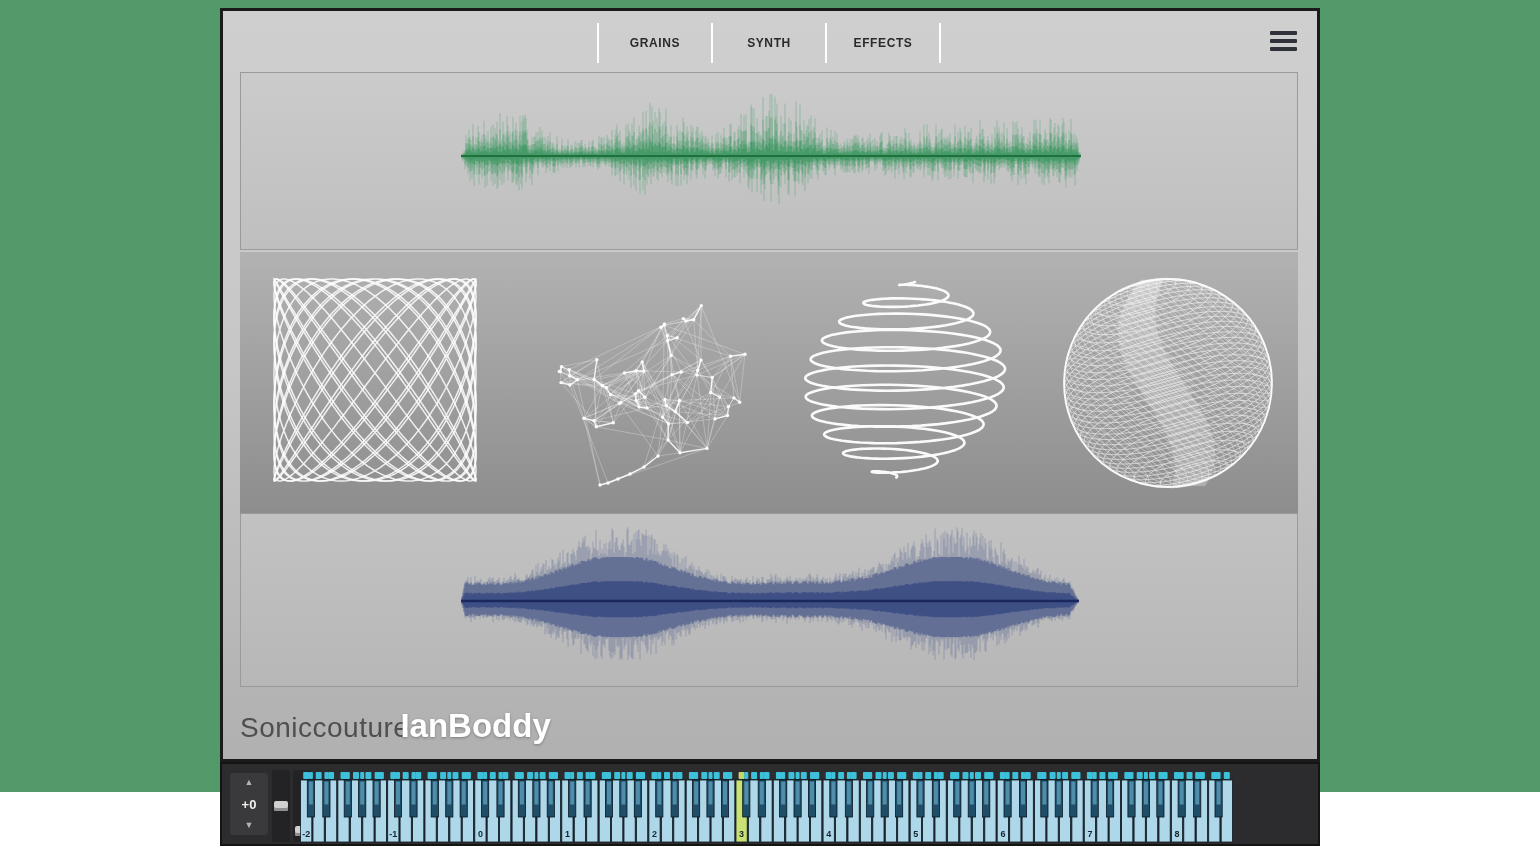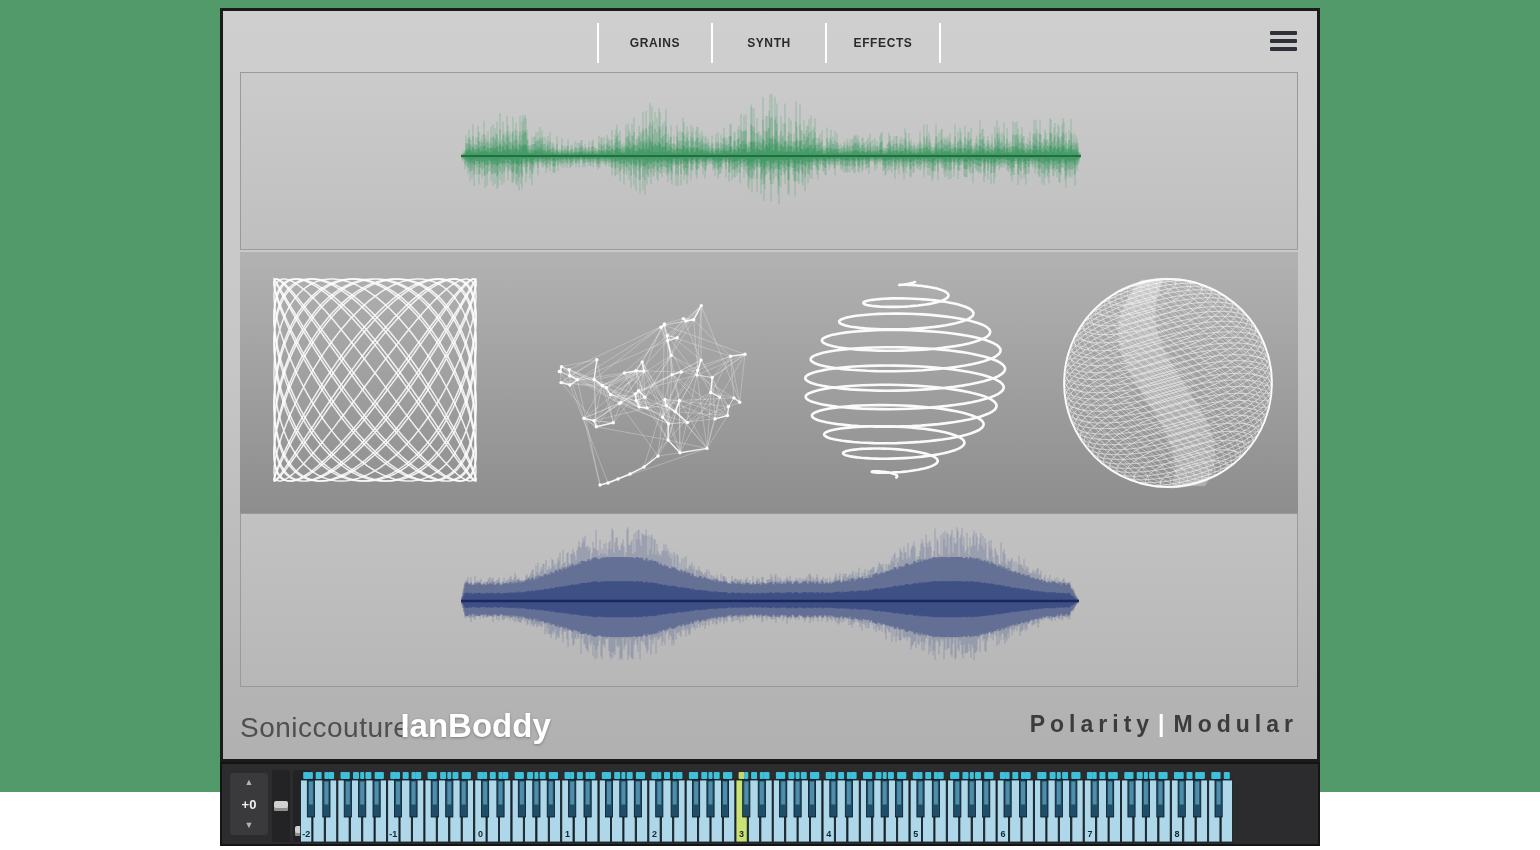--- a/index.html
+++ b/index.html
@@ -269,23 +269,20 @@
           <path d="M220 87.0V87.0M221 82.0V91.3M222 76.9V93.9M223 71.0V98.1M224 67.9V103.5M225 66.4V104.3M226 66.3V102.5M227 63.1V102.2M228 69.5V103.5M229 69.3V104.1M230 63.2V108.1M231 69.4V103.2M232 70.3V103.5M233 69.4V104.3M234 61.9V106.0M235 68.5V102.7M236 67.0V102.5M237 66.5V101.7M238 68.1V102.1M239 66.6V104.7M240 64.6V101.1M241 70.7V102.2M242 68.9V103.8M243 68.7V103.7M244 67.6V101.7M245 70.7V103.0M246 68.0V103.8M247 65.5V102.1M248 64.6V103.0M249 63.2V101.9M250 67.0V102.2M251 64.7V103.0M252 63.7V108.2M253 67.4V102.3M254 67.5V101.3M255 67.8V103.4M256 66.0V105.9M257 65.6V102.1M258 63.5V106.3M259 68.4V101.9M260 70.8V100.4M261 67.7V104.5M262 67.3V106.3M263 63.5V105.3M264 68.7V104.7M265 66.9V102.3M266 66.5V103.7M267 65.1V104.7M268 66.6V103.6M269 63.2V106.6M270 61.7V104.2M271 65.5V104.0M272 66.1V106.6M273 64.2V101.8M274 58.9V108.6M275 62.5V106.1M276 66.1V103.4M277 65.0V107.8M278 64.1V107.3M279 66.4V108.9M280 68.5V108.1M281 65.9V106.2M282 67.5V105.4M283 66.4V104.3M284 66.0V108.0M285 61.4V105.6M286 60.4V111.2M287 63.2V110.3M288 62.7V105.7M289 61.3V107.3M290 59.1V111.3M291 56.3V109.5M292 55.3V112.1M293 60.9V112.3M294 63.7V110.0M295 51.3V110.3M296 58.4V113.5M297 48.9V111.9M298 60.6V110.1M299 57.8V111.8M300 53.2V112.5M301 55.5V112.9M302 49.6V107.3M303 50.1V110.2M304 59.3V120.5M305 46.0V109.5M306 55.6V119.3M307 56.4V114.0M308 52.0V120.4M309 54.9V119.9M310 54.4V123.9M311 44.7V120.4M312 46.0V117.3M313 52.1V119.6M314 49.6V114.8M315 54.8V125.8M316 49.6V121.7M317 43.6V123.8M318 46.7V123.5M319 38.6V116.8M320 53.3V113.3M321 50.7V120.5M322 35.9V128.6M323 48.9V117.4M324 48.2V117.7M325 52.6V117.1M326 39.2V125.1M327 38.3V133.1M328 48.7V116.6M329 50.2V116.1M330 39.8V116.6M331 40.0V123.9M332 34.9V131.8M333 38.1V130.3M334 41.4V124.1M335 45.6V124.8M336 36.1V120.2M337 32.8V124.8M338 26.9V123.2M339 32.4V120.1M340 34.0V140.0M341 29.2V124.6M342 23.4V120.1M343 26.9V129.2M344 21.7V130.5M345 32.9V134.0M346 33.4V136.0M347 31.2V138.1M348 35.9V121.4M349 33.0V128.9M350 45.3V131.2M351 39.0V126.7M352 27.5V141.8M353 34.2V130.6M354 34.4V145.3M355 15.8V135.7M356 36.9V144.2M357 36.0V132.2M358 41.6V126.7M359 25.8V121.5M360 39.4V142.1M361 34.5V145.2M362 39.8V131.1M363 29.9V130.4M364 39.5V133.8M365 28.9V124.9M366 41.4V125.1M367 35.1V123.7M368 28.4V137.0M369 26.6V142.8M370 35.3V145.5M371 14.5V138.7M372 16.3V143.5M373 38.6V137.8M374 28.7V140.9M375 24.4V125.3M376 23.1V132.3M377 32.0V133.2M378 36.0V131.2M379 35.8V145.8M380 31.3V143.6M381 29.3V145.4M382 25.4V123.6M383 32.4V135.4M384 42.3V131.9M385 38.2V129.8M386 15.2V124.1M387 13.4V145.9M388 30.7V141.3M389 31.0V124.7M390 28.0V143.1M391 25.7V144.6M392 40.0V145.1M393 19.8V131.0M394 38.1V127.2M395 17.6V124.7M396 25.1V130.5M397 16.4V137.9M398 15.8V122.4M399 25.8V145.4M400 31.7V127.1M401 19.3V126.6M402 20.4V128.4M403 21.1V121.9M404 21.5V130.9M405 15.8V133.6M406 21.8V139.2M407 41.2V136.5M408 21.3V122.3M409 35.6V125.4M410 22.8V140.7M411 20.6V126.2M412 39.9V129.8M413 24.8V123.6M414 25.9V123.1M415 40.8V139.9M416 29.7V123.0M417 37.5V125.8M418 41.6V125.2M419 39.8V123.3M420 41.6V122.2M421 37.3V131.5M422 36.7V127.5M423 30.3V117.1M424 36.7V130.6M425 30.6V119.8M426 37.2V118.2M427 34.7V116.6M428 41.7V125.6M429 38.6V120.5M430 44.5V122.3M431 39.7V131.4M432 52.2V126.2M433 37.8V130.3M434 41.3V116.2M435 53.1V125.7M436 40.1V119.3M437 41.7V119.0M438 55.9V117.6M439 48.9V121.6M440 55.0V122.9M441 44.7V115.9M442 56.7V110.6M443 44.1V116.4M444 54.7V115.7M445 42.0V122.6M446 54.6V114.5M447 55.8V116.5M448 52.6V121.0M449 50.3V119.9M450 52.4V114.8M451 48.4V110.6M452 55.3V113.0M453 51.7V113.8M454 62.1V116.0M455 55.6V108.5M456 56.3V114.0M457 56.1V109.3M458 52.5V110.1M459 56.1V113.9M460 57.9V110.9M461 58.2V107.5M462 59.7V111.9M463 61.0V107.6M464 58.0V114.9M465 58.9V111.1M466 55.1V107.1M467 63.2V108.3M468 56.9V111.9M469 64.2V106.5M470 60.7V106.8M471 61.7V105.9M472 63.7V110.2M473 61.6V108.4M474 64.2V103.1M475 64.1V110.5M476 61.0V110.2M477 63.9V104.0M478 66.0V106.3M479 67.0V109.1M480 59.5V107.0M481 67.7V103.9M482 61.8V105.1M483 62.2V109.8M484 62.6V106.6M485 64.6V105.6M486 67.3V108.1M487 69.7V102.7M488 69.0V102.6M489 68.4V102.7M490 67.7V104.3M491 61.8V107.8M492 67.4V107.5M493 65.8V102.3M494 64.4V106.4M495 64.9V101.7M496 66.1V106.4M497 65.3V106.0M498 66.7V103.5M499 65.8V108.9M500 64.7V102.2M501 69.5V103.6M502 66.6V107.8M503 69.5V102.7M504 66.2V102.8M505 65.1V106.2M506 63.2V102.5M507 68.8V103.3M508 67.7V102.4M509 66.0V102.9M510 69.5V102.0M511 69.1V101.0M512 62.1V104.4M513 68.4V105.1M514 69.6V101.6M515 66.5V101.5M516 63.6V104.6M517 65.7V102.9M518 64.7V104.2M519 67.6V103.3M520 70.7V100.5M521 63.1V108.2M522 62.8V106.8M523 68.2V102.2M524 69.3V102.1M525 70.0V104.4M526 65.4V106.6M527 65.8V102.8M528 65.2V103.2M529 65.3V103.2M530 59.6V105.1M531 62.7V105.2M532 65.7V105.5M533 67.3V102.7M534 61.6V104.9M535 59.9V108.8M536 69.2V102.7M537 63.3V103.4M538 69.2V104.1M539 63.5V104.8M540 65.7V102.2M541 67.2V101.1M542 67.9V106.8M543 65.8V104.1M544 67.1V103.0M545 64.9V101.7M546 63.2V109.8M547 64.8V104.2M548 66.3V104.7M549 61.7V102.7M550 66.3V105.6M551 68.7V103.5M552 66.2V100.9M553 68.2V104.2M554 66.4V104.7M555 63.5V105.7M556 66.3V103.2M557 65.0V103.7M558 67.5V106.0M559 63.7V101.3M560 68.6V102.7M561 65.2V102.6M562 65.4V104.1M563 66.6V105.6M564 64.5V108.1M565 65.4V104.8M566 62.6V103.7M567 66.4V102.7M568 59.9V104.2M569 59.7V109.0M570 61.9V104.9M571 68.0V103.0M572 63.2V107.2M573 65.4V104.6M574 66.2V101.3M575 64.0V103.9M576 60.2V104.7M577 63.4V107.8M578 69.3V101.7M579 66.6V103.1M580 65.5V101.6M581 64.8V107.2M582 63.1V103.4M583 69.3V104.4M584 64.7V101.7M585 67.3V103.5M586 64.2V108.2M587 69.1V106.7M588 68.2V103.5M589 63.8V105.0M590 69.5V105.3M591 66.1V107.2M592 67.8V103.5M593 65.3V104.9M594 62.7V106.1M595 59.6V108.6M596 64.2V103.5M597 66.2V109.4M598 61.9V110.6M599 58.9V107.6M600 68.2V103.0M601 67.8V108.3M602 59.9V105.2M603 62.5V107.7M604 59.5V103.6M605 59.7V105.3M606 63.4V105.6M607 62.9V103.7M608 61.2V111.0M609 59.9V102.7M610 63.0V110.8M611 59.1V113.4M612 56.7V108.6M613 61.1V109.6M614 63.6V107.6M615 58.2V105.0M616 62.1V107.6M617 59.3V105.5M618 53.6V108.7M619 63.5V113.1M620 62.8V108.6M621 58.3V116.7M622 62.0V109.9M623 58.8V107.9M624 55.2V111.0M625 62.1V114.1M626 60.8V108.9M627 56.4V114.6M628 60.4V113.4M629 55.8V108.3M630 55.7V107.2M631 54.4V110.7M632 53.2V108.9M633 53.2V115.3M634 59.6V109.4M635 58.4V118.0M636 56.0V113.7M637 53.1V111.9M638 48.4V116.7M639 49.7V115.7M640 50.7V111.7M641 53.1V117.8M642 49.5V110.5M643 55.8V110.7M644 58.2V119.3M645 49.7V125.5M646 56.3V113.7M647 50.7V115.5M648 49.7V118.2M649 51.0V118.3M650 46.7V113.0M651 43.3V127.6M652 47.9V112.1M653 40.5V122.7M654 38.7V115.5M655 53.2V128.2M656 44.1V121.9M657 48.2V115.3M658 43.1V125.7M659 34.1V126.7M660 37.2V126.0M661 38.6V115.6M662 45.9V122.7M663 32.5V124.3M664 38.7V123.8M665 37.9V122.7M666 44.7V126.7M667 28.9V123.1M668 41.6V122.8M669 44.5V123.7M670 35.2V135.8M671 32.7V131.6M672 31.4V130.9M673 27.3V128.3M674 33.2V126.9M675 48.1V134.3M676 42.9V121.2M677 44.8V129.6M678 42.0V130.8M679 36.6V122.3M680 29.5V128.0M681 25.2V136.1M682 28.9V127.3M683 32.9V137.1M684 44.9V129.5M685 20.5V124.3M686 28.6V124.3M687 33.1V121.2M688 28.2V140.1M689 26.2V131.5M690 32.6V137.4M691 43.7V125.4M692 42.8V141.4M693 37.0V136.7M694 14.6V146.0M695 43.2V127.4M696 24.7V125.6M697 27.3V128.1M698 39.5V140.4M699 41.5V132.0M700 21.0V125.0M701 42.0V127.3M702 18.9V125.6M703 24.9V145.2M704 17.0V135.4M705 32.1V124.5M706 18.9V136.2M707 20.2V133.6M708 40.6V134.4M709 22.8V124.6M710 20.2V140.6M711 15.7V142.9M712 38.9V129.5M713 23.3V123.9M714 29.6V145.3M715 29.2V143.5M716 13.3V123.4M717 17.0V134.9M718 42.3V137.1M719 24.4V126.4M720 21.1V131.0M721 13.9V140.5M722 32.3V144.7M723 23.0V130.4M724 38.8V139.4M725 36.3V138.6M726 18.5V139.3M727 32.7V138.0M728 40.6V129.6M729 23.5V136.5M730 33.4V143.8M731 31.5V130.8M732 21.1V134.4M733 16.5V146.3M734 31.7V138.8M735 19.1V138.2M736 22.8V136.3M737 37.3V125.6M738 30.4V123.5M739 23.7V138.0M740 18.9V121.4M741 31.7V120.4M742 21.9V126.7M743 35.1V125.0M744 24.4V136.8M745 29.2V138.2M746 44.9V126.9M747 45.9V124.3M748 26.9V118.4M749 33.5V118.3M750 25.9V124.1M751 35.7V120.4M752 43.1V126.1M753 49.6V120.6M754 33.9V117.6M755 37.2V121.3M756 40.3V131.8M757 41.9V117.7M758 49.5V130.4M759 51.6V122.0M760 28.4V126.1M761 48.4V118.8M762 38.2V120.1M763 35.2V125.7M764 40.1V129.7M765 49.2V123.6M766 51.7V126.7M767 44.8V119.7M768 47.1V124.3M769 47.7V113.1M770 46.1V115.3M771 43.9V121.2M772 57.9V115.1M773 47.5V117.6M774 57.1V114.7M775 47.7V111.9M776 58.8V117.1M777 50.2V112.8M778 42.1V110.7M779 50.8V122.0M780 49.8V118.2M781 51.9V116.6M782 54.2V116.0M783 44.9V111.4M784 56.3V116.6M785 51.9V114.2M786 54.8V116.2M787 52.8V109.6M788 59.3V110.1M789 58.0V107.9M790 59.2V106.4M791 59.1V111.8M792 55.8V111.2M793 58.7V109.9M794 57.0V110.3M795 60.6V105.0M796 54.8V108.9M797 53.8V113.8M798 61.2V109.7M799 59.7V105.3M800 56.9V105.5M801 65.0V106.7M802 66.1V102.8M803 63.0V105.6M804 60.9V104.5M805 66.0V102.6M806 67.8V104.1M807 64.0V105.4M808 66.5V104.5M809 60.7V105.4M810 68.5V105.9M811 65.7V107.1M812 67.4V103.1M813 66.6V104.2M814 64.2V106.3M815 68.4V102.9M816 63.3V103.6M817 67.2V104.2M818 65.5V105.0M819 68.1V104.9M820 67.1V99.9M821 67.6V106.7M822 65.2V104.7M823 63.9V101.8M824 67.3V103.1M825 68.4V103.2M826 68.9V103.2M827 68.5V105.3M828 69.1V102.5M829 67.5V105.1M830 72.6V98.0M831 74.0V96.6M832 73.8V97.7M833 76.4V95.6M834 79.5V92.5M835 81.9V91.1M836 83.2V89.6M837 85.3V88.4" stroke="#2c3e7e" stroke-width="1" opacity="0.26" fill="none"></path>
           <path d="M220 87.0V87.0M221 82.9V90.4M222 78.8V93.7M223 74.4V97.3M224 69.7V101.2M225 68.8V101.9M226 68.7V102.0M227 68.5V102.1M228 70.0V100.9M229 70.9V100.2M230 68.4V102.3M231 71.0V100.1M232 71.1V100.1M233 70.6V100.4M234 68.7V102.0M235 70.7V100.3M236 69.3V101.5M237 69.2V101.6M238 68.7V102.0M239 69.0V101.8M240 70.4V100.6M241 70.8V100.3M242 70.4V100.6M243 69.7V101.2M244 70.7V100.3M245 70.9V100.2M246 68.1V102.5M247 70.2V100.8M248 70.3V100.7M249 69.0V101.8M250 69.2V101.6M251 70.0V100.9M252 68.1V102.5M253 70.5V100.5M254 70.9V100.2M255 70.5V100.6M256 69.6V101.3M257 69.0V101.7M258 68.5V102.2M259 70.5V100.6M260 70.8V100.3M261 70.7V100.4M262 69.4V101.4M263 69.4V101.4M264 69.4V101.4M265 69.0V101.7M266 69.5V101.4M267 69.1V101.7M268 69.5V101.4M269 68.1V102.5M270 67.6V102.9M271 69.8V101.1M272 68.1V102.5M273 69.6V101.3M274 67.2V103.2M275 69.2V101.6M276 68.6V102.1M277 65.8V104.3M278 68.5V102.1M279 66.9V103.5M280 68.5V102.2M281 66.7V103.6M282 68.3V102.4M283 67.6V102.9M284 66.8V103.5M285 65.6V104.6M286 66.4V103.9M287 64.9V105.2M288 64.3V105.6M289 66.8V103.6M290 64.9V105.1M291 63.3V106.5M292 63.8V106.0M293 65.5V104.7M294 65.4V104.7M295 62.3V107.3M296 65.0V105.1M297 61.6V107.8M298 63.6V106.2M299 62.0V107.5M300 62.3V107.2M301 62.7V107.0M302 62.4V107.2M303 61.1V108.3M304 59.9V109.2M305 60.0V109.1M306 61.1V108.2M307 60.8V108.5M308 59.3V109.7M309 60.7V108.6M310 57.5V111.2M311 58.4V110.4M312 58.6V110.3M313 59.5V109.6M314 56.7V111.8M315 56.2V112.3M316 55.9V112.5M317 58.1V110.7M318 54.7V113.5M319 55.4V112.9M320 55.2V113.1M321 56.4V112.1M322 53.6V114.4M323 54.6V113.5M324 53.1V114.8M325 55.2V113.1M326 53.6V114.4M327 51.8V115.9M328 53.6V114.4M329 51.5V116.1M330 52.1V115.7M331 49.8V117.5M332 50.0V117.3M333 52.4V115.4M334 50.9V116.6M335 50.9V116.6M336 50.4V117.0M337 49.7V117.6M338 48.5V118.6M339 50.2V117.1M340 47.0V119.8M341 46.8V119.9M342 46.9V119.9M343 47.2V119.7M344 47.1V119.7M345 47.5V119.4M346 47.3V119.6M347 45.4V121.1M348 45.1V121.3M349 46.9V119.9M350 45.8V120.8M351 44.2V122.1M352 44.6V121.8M353 43.2V122.9M354 43.4V122.7M355 43.1V123.0M356 44.5V121.9M357 44.4V121.9M358 45.3V121.2M359 45.0V121.4M360 43.7V122.5M361 44.2V122.1M362 43.3V122.8M363 43.0V123.1M364 44.3V122.0M365 43.0V123.1M366 43.0V123.1M367 43.0V123.1M368 43.7V122.5M369 43.0V123.1M370 43.0V123.1M371 43.0V123.1M372 43.0V123.1M373 43.0V123.1M374 43.0V123.1M375 43.0V123.1M376 43.0V123.1M377 43.0V123.1M378 43.0V123.1M379 43.0V123.1M380 43.0V123.1M381 43.0V123.1M382 43.0V123.1M383 43.4V122.7M384 43.0V123.1M385 43.0V123.1M386 43.0V123.1M387 43.0V123.1M388 43.7V122.5M389 43.0V123.1M390 43.4V122.7M391 43.0V123.1M392 43.4V122.7M393 44.3V122.0M394 44.1V122.2M395 43.0V123.1M396 43.1V123.0M397 43.0V123.1M398 44.0V122.2M399 44.0V122.3M400 43.6V122.6M401 43.6V122.6M402 44.8V121.6M403 46.3V120.4M404 46.5V120.2M405 44.3V122.0M406 44.0V122.3M407 47.4V119.5M408 45.8V120.8M409 46.4V120.3M410 46.4V120.3M411 45.4V121.1M412 47.2V119.6M413 46.9V119.8M414 46.9V119.8M415 47.0V119.8M416 48.5V118.5M417 47.8V119.1M418 50.3V117.1M419 50.5V116.9M420 48.9V118.2M421 51.1V116.5M422 51.6V116.0M423 52.2V115.6M424 50.2V117.1M425 52.1V115.6M426 52.0V115.7M427 52.3V115.5M428 54.3V113.8M429 54.6V113.6M430 54.4V113.7M431 52.8V115.0M432 53.8V114.3M433 53.0V114.9M434 54.2V113.9M435 54.8V113.4M436 56.0V112.4M437 56.3V112.2M438 56.9V111.6M439 58.1V110.7M440 55.8V112.6M441 56.1V112.3M442 58.9V110.0M443 57.1V111.5M444 57.0V111.6M445 58.1V110.7M446 59.5V109.5M447 57.9V110.8M448 59.1V109.8M449 59.1V109.9M450 61.8V107.7M451 60.3V108.9M452 59.2V109.8M453 61.8V107.7M454 63.2V106.5M455 61.8V107.7M456 63.7V106.1M457 63.4V106.3M458 62.7V106.9M459 61.6V107.8M460 62.0V107.5M461 63.8V106.0M462 64.6V105.3M463 62.9V106.7M464 62.9V106.8M465 64.3V105.6M466 64.5V105.5M467 65.2V104.9M468 65.3V104.8M469 65.4V104.7M470 66.1V104.1M471 66.5V103.8M472 66.3V104.0M473 65.4V104.7M474 67.8V102.8M475 65.3V104.8M476 65.5V104.6M477 67.0V103.4M478 68.4V102.3M479 67.1V103.3M480 67.1V103.3M481 68.3V102.4M482 67.6V102.9M483 66.6V103.7M484 67.8V102.8M485 67.5V103.0M486 68.2V102.4M487 69.7V101.2M488 69.2V101.6M489 69.7V101.2M490 70.2V100.8M491 67.1V103.3M492 68.6V102.0M493 68.6V102.1M494 69.5V101.4M495 69.8V101.1M496 69.4V101.4M497 67.8V102.7M498 70.0V101.0M499 67.9V102.6M500 69.7V101.1M501 70.2V100.8M502 68.6V102.1M503 70.9V100.2M504 69.4V101.5M505 69.1V101.6M506 68.2V102.4M507 69.4V101.4M508 69.0V101.7M509 71.0V100.1M510 70.1V100.9M511 70.9V100.2M512 68.6V102.1M513 70.2V100.8M514 71.1V100.0M515 70.0V101.0M516 68.3V102.3M517 70.1V100.8M518 70.0V101.0M519 69.1V101.7M520 70.9V100.2M521 68.0V102.6M522 69.3V101.5M523 68.9V101.8M524 69.6V101.3M525 70.6V100.4M526 69.2V101.6M527 68.9V101.8M528 69.2V101.6M529 68.1V102.5M530 67.7V102.8M531 68.2V102.4M532 70.0V100.9M533 70.7V100.3M534 68.5V102.2M535 67.5V103.0M536 69.3V101.5M537 67.5V103.0M538 69.6V101.3M539 67.7V102.8M540 69.8V101.1M541 70.3V100.7M542 69.4V101.4M543 68.3V102.4M544 69.9V101.0M545 69.4V101.4M546 67.2V103.3M547 67.2V103.3M548 68.5V102.1M549 68.1V102.5M550 67.1V103.4M551 70.2V100.8M552 70.3V100.7M553 68.7V102.0M554 67.4V103.0M555 67.3V103.2M556 67.5V103.0M557 68.4V102.3M558 69.8V101.1M559 69.8V101.1M560 68.7V102.0M561 69.6V101.3M562 67.3V103.2M563 67.9V102.7M564 67.1V103.3M565 67.1V103.3M566 68.9V101.9M567 70.0V100.9M568 67.8V102.7M569 67.7V102.8M570 66.9V103.5M571 69.1V101.7M572 67.4V103.1M573 68.3V102.3M574 69.9V101.0M575 68.6V102.1M576 67.7V102.8M577 67.2V103.2M578 69.9V101.0M579 68.7V102.0M580 69.9V101.0M581 66.9V103.5M582 67.2V103.3M583 69.7V101.2M584 69.5V101.4M585 69.1V101.7M586 67.7V102.9M587 69.5V101.4M588 69.4V101.5M589 67.6V102.9M590 69.6V101.3M591 68.6V102.1M592 68.8V101.9M593 67.5V103.0M594 67.7V102.8M595 66.4V103.9M596 67.1V103.3M597 67.4V103.0M598 66.0V104.2M599 66.2V104.1M600 68.3V102.3M601 68.2V102.4M602 65.6V104.6M603 67.1V103.4M604 67.2V103.2M605 67.5V103.0M606 66.2V104.1M607 66.8V103.6M608 65.2V104.9M609 67.8V102.7M610 64.7V105.3M611 64.5V105.4M612 64.3V105.6M613 65.4V104.7M614 67.2V103.3M615 65.4V104.8M616 65.1V104.9M617 64.5V105.5M618 63.1V106.6M619 64.4V105.5M620 64.4V105.6M621 62.8V106.8M622 65.1V105.0M623 64.8V105.2M624 64.2V105.7M625 64.2V105.7M626 63.8V106.0M627 64.2V105.7M628 64.1V105.8M629 61.0V108.3M630 63.7V106.1M631 63.1V106.6M632 60.6V108.7M633 60.7V108.5M634 59.8V109.3M635 59.1V109.8M636 59.0V109.9M637 61.4V108.0M638 59.9V109.2M639 60.0V109.1M640 58.5V110.4M641 57.9V110.9M642 59.5V109.5M643 58.8V110.1M644 58.3V110.6M645 57.1V111.5M646 57.4V111.2M647 56.9V111.7M648 57.1V111.6M649 56.3V112.2M650 55.8V112.6M651 55.1V113.2M652 56.5V112.0M653 53.4V114.5M654 53.2V114.7M655 53.3V114.6M656 55.6V112.7M657 54.7V113.5M658 52.7V115.1M659 51.9V115.8M660 53.4V114.6M661 52.2V115.6M662 52.4V115.3M663 53.1V114.8M664 50.7V116.7M665 49.7V117.6M666 49.1V118.1M667 49.9V117.4M668 50.7V116.8M669 51.3V116.3M670 49.7V117.6M671 50.4V117.0M672 49.3V117.9M673 47.2V119.7M674 46.7V120.0M675 48.4V118.7M676 48.9V118.3M677 46.0V120.6M678 48.3V118.8M679 45.0V121.4M680 46.7V120.1M681 47.8V119.1M682 45.2V121.3M683 46.4V120.3M684 46.0V120.6M685 44.8V121.6M686 46.2V120.4M687 45.5V121.0M688 44.6V121.8M689 44.6V121.8M690 44.3V122.0M691 44.7V121.7M692 43.0V123.1M693 43.0V123.1M694 43.3V122.8M695 43.5V122.7M696 43.7V122.5M697 43.0V123.1M698 43.9V122.3M699 43.0V123.1M700 43.0V123.1M701 43.0V123.1M702 43.0V123.1M703 43.0V123.1M704 43.0V123.1M705 43.0V123.1M706 43.0V123.1M707 43.5V122.7M708 43.4V122.8M709 43.0V123.1M710 43.0V123.1M711 43.0V123.1M712 43.0V123.1M713 43.0V123.1M714 43.0V123.1M715 43.0V123.1M716 43.0V123.1M717 43.0V123.1M718 43.0V123.1M719 43.0V123.1M720 43.0V123.1M721 43.0V123.1M722 43.8V122.4M723 44.1V122.2M724 44.1V122.2M725 43.0V123.1M726 43.0V123.1M727 44.6V121.7M728 44.6V121.8M729 43.0V123.1M730 43.0V123.1M731 43.9V122.3M732 44.8V121.6M733 43.5V122.7M734 44.7V121.7M735 44.7V121.7M736 43.8V122.4M737 45.0V121.4M738 43.8V122.5M739 46.7V120.0M740 45.2V121.3M741 46.4V120.3M742 47.5V119.4M743 46.7V120.0M744 46.1V120.5M745 48.1V118.9M746 47.4V119.5M747 47.1V119.7M748 48.9V118.2M749 50.1V117.2M750 47.4V119.5M751 49.1V118.1M752 48.5V118.5M753 50.3V117.1M754 50.5V116.9M755 50.4V117.0M756 52.6V115.2M757 52.2V115.5M758 50.4V117.0M759 52.6V115.2M760 51.1V116.4M761 54.5V113.7M762 53.0V114.9M763 52.2V115.6M764 54.4V113.7M765 55.0V113.3M766 54.2V113.9M767 56.8V111.8M768 53.9V114.2M769 56.5V112.0M770 56.8V111.8M771 57.3V111.3M772 58.5V110.4M773 57.2V111.4M774 58.1V110.7M775 56.8V111.7M776 59.6V109.4M777 58.6V110.3M778 58.4V110.4M779 58.9V110.0M780 60.8V108.5M781 61.0V108.3M782 59.9V109.2M783 59.9V109.2M784 62.0V107.5M785 60.8V108.5M786 62.4V107.2M787 60.8V108.5M788 61.2V108.1M789 63.1V106.6M790 63.9V106.0M791 64.5V105.4M792 63.1V106.6M793 64.2V105.7M794 64.7V105.3M795 65.6V104.5M796 64.6V105.4M797 64.5V105.5M798 65.8V104.4M799 66.6V103.7M800 66.1V104.1M801 65.2V104.9M802 67.9V102.7M803 66.8V103.5M804 66.9V103.5M805 68.0V102.6M806 68.3V102.4M807 68.8V101.9M808 67.1V103.4M809 68.4V102.3M810 68.9V101.9M811 66.9V103.5M812 67.7V102.8M813 67.7V102.8M814 67.4V103.1M815 68.9V101.8M816 69.2V101.6M817 70.1V100.8M818 68.4V102.2M819 68.5V102.2M820 71.3V99.9M821 69.3V101.5M822 69.3V101.5M823 69.1V101.7M824 69.3V101.5M825 71.2V100.0M826 70.8V100.2M827 68.8V101.9M828 69.7V101.2M829 70.7V100.4M830 74.5V97.2M831 75.6V96.4M832 76.6V95.6M833 78.6V93.9M834 80.5V92.3M835 82.1V91.0M836 84.0V89.4M837 85.3V88.4" stroke="#2c3e7e" stroke-width="1" opacity="0.55" fill="none"></path>
           <path d="M220 87.0V87.0M221 85.2V88.5M222 83.3V90.0M223 81.3V91.7M224 79.2V93.4M225 78.8V93.7M226 78.8V93.7M227 78.7V93.8M228 79.4V93.3M229 79.8V92.9M230 78.6V93.9M231 79.8V92.9M232 79.8V92.9M233 79.6V93.0M234 78.8V93.8M235 79.7V93.0M236 79.1V93.5M237 79.0V93.6M238 78.8V93.7M239 78.9V93.6M240 79.5V93.1M241 79.7V93.0M242 79.5V93.1M243 79.2V93.4M244 79.7V93.0M245 79.8V92.9M246 78.5V94.0M247 79.4V93.2M248 79.5V93.2M249 78.9V93.6M250 79.0V93.6M251 79.4V93.3M252 78.5V94.0M253 79.6V93.1M254 79.8V92.9M255 79.6V93.1M256 79.2V93.4M257 78.9V93.6M258 78.7V93.8M259 79.6V93.1M260 79.7V93.0M261 79.6V93.0M262 79.1V93.5M263 79.1V93.5M264 79.1V93.5M265 78.9V93.6M266 79.1V93.5M267 78.9V93.6M268 79.1V93.5M269 78.5V94.0M270 78.3V94.2M271 79.2V93.4M272 78.5V94.0M273 79.1V93.4M274 78.1V94.3M275 79.0V93.6M276 78.7V93.8M277 77.5V94.8M278 78.7V93.8M279 77.9V94.4M280 78.7V93.8M281 77.9V94.5M282 78.6V93.9M283 78.3V94.1M284 77.9V94.4M285 77.4V94.9M286 77.7V94.6M287 77.0V95.2M288 76.8V95.4M289 77.9V94.5M290 77.0V95.2M291 76.3V95.8M292 76.6V95.6M293 77.3V95.0M294 77.3V95.0M295 75.9V96.1M296 77.1V95.1M297 75.6V96.4M298 76.5V95.6M299 75.7V96.2M300 75.9V96.1M301 76.0V96.0M302 75.9V96.1M303 75.3V96.6M304 74.8V97.0M305 74.9V97.0M306 75.3V96.6M307 75.2V96.7M308 74.5V97.2M309 75.2V96.7M310 73.7V97.9M311 74.1V97.5M312 74.2V97.5M313 74.6V97.2M314 73.4V98.2M315 73.1V98.4M316 73.0V98.5M317 74.0V97.7M318 72.5V98.9M319 72.8V98.7M320 72.7V98.7M321 73.2V98.3M322 72.0V99.3M323 72.4V98.9M324 71.8V99.5M325 72.7V98.7M326 72.0V99.3M327 71.1V100.0M328 72.0V99.3M329 71.0V100.1M330 71.3V99.9M331 70.3V100.7M332 70.4V100.7M333 71.4V99.8M334 70.7V100.3M335 70.7V100.3M336 70.5V100.5M337 70.2V100.8M338 69.7V101.2M339 70.5V100.6M340 69.0V101.8M341 68.9V101.8M342 69.0V101.8M343 69.1V101.7M344 69.0V101.7M345 69.2V101.6M346 69.1V101.7M347 68.3V102.4M348 68.2V102.5M349 68.9V101.8M350 68.4V102.2M351 67.7V102.8M352 67.9V102.6M353 67.3V103.2M354 67.4V103.1M355 67.2V103.2M356 67.9V102.7M357 67.8V102.7M358 68.3V102.4M359 68.1V102.5M360 67.5V103.0M361 67.7V102.8M362 67.3V103.1M363 67.2V103.2M364 67.8V102.8M365 67.2V103.2M366 67.2V103.2M367 67.2V103.2M368 67.5V103.0M369 67.2V103.2M370 67.2V103.2M371 67.2V103.2M372 67.2V103.2M373 67.2V103.2M374 67.2V103.2M375 67.2V103.2M376 67.2V103.2M377 67.2V103.2M378 67.2V103.2M379 67.2V103.2M380 67.2V103.2M381 67.2V103.2M382 67.2V103.2M383 67.4V103.1M384 67.2V103.2M385 67.2V103.2M386 67.2V103.2M387 67.2V103.2M388 67.5V103.0M389 67.2V103.2M390 67.4V103.1M391 67.2V103.2M392 67.4V103.1M393 67.8V102.8M394 67.7V102.8M395 67.2V103.2M396 67.3V103.2M397 67.2V103.2M398 67.7V102.9M399 67.6V102.9M400 67.5V103.0M401 67.5V103.0M402 68.0V102.6M403 68.7V102.0M404 68.8V101.9M405 67.8V102.7M406 67.6V102.9M407 69.2V101.6M408 68.5V102.2M409 68.7V102.0M410 68.7V102.0M411 68.3V102.4M412 69.1V101.7M413 69.0V101.8M414 69.0V101.8M415 69.0V101.8M416 69.7V101.2M417 69.4V101.5M418 70.5V100.5M419 70.6V100.5M420 69.9V101.1M421 70.8V100.3M422 71.1V100.1M423 71.3V99.8M424 70.5V100.6M425 71.3V99.9M426 71.3V99.9M427 71.4V99.8M428 72.3V99.1M429 72.4V99.0M430 72.3V99.0M431 71.6V99.6M432 72.0V99.3M433 71.7V99.5M434 72.2V99.1M435 72.5V98.9M436 73.1V98.4M437 73.2V98.3M438 73.5V98.1M439 74.0V97.7M440 72.9V98.5M441 73.1V98.4M442 74.4V97.4M443 73.6V98.0M444 73.5V98.1M445 74.0V97.7M446 74.6V97.1M447 73.9V97.7M448 74.5V97.3M449 74.4V97.3M450 75.6V96.3M451 75.0V96.9M452 74.5V97.2M453 75.6V96.3M454 76.3V95.8M455 75.7V96.3M456 76.5V95.6M457 76.4V95.7M458 76.1V96.0M459 75.6V96.4M460 75.8V96.2M461 76.6V95.6M462 76.9V95.3M463 76.2V95.9M464 76.2V95.9M465 76.8V95.4M466 76.9V95.3M467 77.2V95.0M468 77.2V95.0M469 77.3V95.0M470 77.6V94.7M471 77.8V94.6M472 77.7V94.6M473 77.3V95.0M474 78.4V94.1M475 77.2V95.0M476 77.3V94.9M477 78.0V94.4M478 78.6V93.9M479 78.1V94.3M480 78.0V94.3M481 78.6V93.9M482 78.3V94.2M483 77.8V94.5M484 78.3V94.1M485 78.2V94.2M486 78.5V93.9M487 79.2V93.4M488 79.0V93.6M489 79.2V93.4M490 79.4V93.2M491 78.0V94.3M492 78.7V93.8M493 78.7V93.8M494 79.1V93.5M495 79.2V93.4M496 79.1V93.5M497 78.4V94.1M498 79.3V93.3M499 78.4V94.0M500 79.2V93.4M501 79.4V93.2M502 78.7V93.8M503 79.7V93.0M504 79.1V93.5M505 79.0V93.6M506 78.5V93.9M507 79.1V93.5M508 78.9V93.6M509 79.8V92.9M510 79.4V93.2M511 79.8V92.9M512 78.7V93.8M513 79.4V93.2M514 79.9V92.9M515 79.3V93.3M516 78.6V93.9M517 79.4V93.2M518 79.3V93.3M519 79.0V93.6M520 79.8V92.9M521 78.4V94.0M522 79.0V93.5M523 78.9V93.7M524 79.2V93.4M525 79.6V93.0M526 79.0V93.6M527 78.9V93.7M528 79.0V93.6M529 78.5V94.0M530 78.3V94.1M531 78.5V93.9M532 79.3V93.3M533 79.7V93.0M534 78.7V93.8M535 78.2V94.2M536 79.0V93.5M537 78.2V94.2M538 79.2V93.4M539 78.3V94.1M540 79.3V93.4M541 79.5V93.2M542 79.1V93.5M543 78.6V93.9M544 79.3V93.3M545 79.1V93.5M546 78.1V94.3M547 78.1V94.3M548 78.7V93.8M549 78.5V94.0M550 78.0V94.4M551 79.4V93.2M552 79.5V93.1M553 78.8V93.8M554 78.2V94.2M555 78.1V94.3M556 78.2V94.2M557 78.6V93.9M558 79.3V93.3M559 79.2V93.4M560 78.7V93.8M561 79.2V93.4M562 78.1V94.3M563 78.4V94.1M564 78.1V94.3M565 78.1V94.3M566 78.8V93.7M567 79.4V93.3M568 78.4V94.1M569 78.3V94.1M570 77.9V94.4M571 78.9V93.6M572 78.2V94.2M573 78.6V93.9M574 79.3V93.3M575 78.7V93.8M576 78.3V94.1M577 78.1V94.3M578 79.3V93.3M579 78.8V93.8M580 79.3V93.3M581 78.0V94.4M582 78.1V94.3M583 79.2V93.4M584 79.1V93.5M585 78.9V93.6M586 78.3V94.1M587 79.1V93.5M588 79.1V93.5M589 78.3V94.2M590 79.2V93.4M591 78.7V93.8M592 78.8V93.7M593 78.2V94.2M594 78.3V94.1M595 77.7V94.6M596 78.0V94.3M597 78.2V94.2M598 77.6V94.7M599 77.6V94.7M600 78.6V93.9M601 78.6V93.9M602 77.3V94.9M603 78.0V94.4M604 78.1V94.3M605 78.2V94.2M606 77.6V94.7M607 77.9V94.5M608 77.2V95.0M609 78.4V94.1M610 77.0V95.2M611 76.9V95.3M612 76.8V95.4M613 77.3V95.0M614 78.1V94.3M615 77.3V95.0M616 77.2V95.1M617 76.9V95.3M618 76.2V95.8M619 76.8V95.3M620 76.8V95.4M621 76.1V95.9M622 77.1V95.1M623 77.0V95.2M624 76.7V95.4M625 76.7V95.4M626 76.6V95.6M627 76.7V95.4M628 76.7V95.5M629 75.3V96.6M630 76.5V95.6M631 76.3V95.8M632 75.1V96.8M633 75.2V96.7M634 74.7V97.0M635 74.5V97.3M636 74.4V97.3M637 75.5V96.4M638 74.8V97.0M639 74.9V97.0M640 74.2V97.5M641 73.9V97.7M642 74.6V97.1M643 74.3V97.4M644 74.1V97.6M645 73.6V98.0M646 73.7V97.9M647 73.4V98.1M648 73.5V98.0M649 73.2V98.3M650 73.0V98.5M651 72.6V98.8M652 73.3V98.2M653 71.9V99.4M654 71.8V99.5M655 71.8V99.4M656 72.9V98.6M657 72.5V98.9M658 71.6V99.7M659 71.2V100.0M660 71.9V99.4M661 71.3V99.9M662 71.4V99.8M663 71.8V99.5M664 70.7V100.4M665 70.2V100.8M666 69.9V101.0M667 70.3V100.7M668 70.7V100.4M669 70.9V100.2M670 70.2V100.8M671 70.5V100.5M672 70.0V100.9M673 69.1V101.7M674 68.9V101.9M675 69.6V101.3M676 69.8V101.1M677 68.6V102.1M678 69.6V101.3M679 68.1V102.5M680 68.9V101.9M681 69.4V101.4M682 68.2V102.4M683 68.7V102.0M684 68.6V102.1M685 68.0V102.6M686 68.6V102.0M687 68.3V102.3M688 67.9V102.7M689 67.9V102.7M690 67.8V102.8M691 68.0V102.6M692 67.2V103.2M693 67.2V103.2M694 67.3V103.1M695 67.4V103.1M696 67.5V103.0M697 67.2V103.2M698 67.6V102.9M699 67.2V103.2M700 67.2V103.2M701 67.2V103.2M702 67.2V103.2M703 67.2V103.2M704 67.2V103.2M705 67.2V103.2M706 67.2V103.2M707 67.4V103.1M708 67.4V103.1M709 67.2V103.2M710 67.2V103.2M711 67.2V103.2M712 67.2V103.2M713 67.2V103.2M714 67.2V103.2M715 67.2V103.2M716 67.2V103.2M717 67.2V103.2M718 67.2V103.2M719 67.2V103.2M720 67.2V103.2M721 67.2V103.2M722 67.6V102.9M723 67.7V102.8M724 67.7V102.8M725 67.2V103.2M726 67.2V103.2M727 67.9V102.6M728 67.9V102.6M729 67.2V103.2M730 67.2V103.2M731 67.6V102.9M732 68.0V102.6M733 67.4V103.1M734 68.0V102.6M735 68.0V102.6M736 67.6V102.9M737 68.1V102.5M738 67.5V103.0M739 68.9V101.9M740 68.2V102.4M741 68.7V102.0M742 69.2V101.6M743 68.9V101.9M744 68.6V102.1M745 69.5V101.4M746 69.2V101.6M747 69.0V101.7M748 69.9V101.0M749 70.4V100.6M750 69.2V101.6M751 69.9V101.0M752 69.7V101.2M753 70.5V100.6M754 70.6V100.5M755 70.5V100.5M756 71.5V99.7M757 71.3V99.8M758 70.5V100.5M759 71.5V99.7M760 70.9V100.2M761 72.4V99.0M762 71.7V99.6M763 71.3V99.9M764 72.3V99.0M765 72.6V98.8M766 72.3V99.1M767 73.4V98.1M768 72.1V99.2M769 73.3V98.2M770 73.4V98.1M771 73.6V97.9M772 74.2V97.5M773 73.6V98.0M774 74.0V97.7M775 73.4V98.1M776 74.7V97.1M777 74.2V97.5M778 74.1V97.5M779 74.4V97.4M780 75.2V96.7M781 75.3V96.6M782 74.8V97.0M783 74.8V97.0M784 75.8V96.2M785 75.2V96.7M786 75.9V96.1M787 75.2V96.7M788 75.4V96.5M789 76.3V95.8M790 76.6V95.5M791 76.9V95.3M792 76.3V95.8M793 76.7V95.4M794 77.0V95.2M795 77.4V94.9M796 76.9V95.3M797 76.9V95.3M798 77.4V94.8M799 77.8V94.5M800 77.6V94.7M801 77.2V95.1M802 78.4V94.0M803 77.9V94.4M804 77.9V94.4M805 78.5V94.0M806 78.6V93.9M807 78.8V93.7M808 78.0V94.4M809 78.6V93.9M810 78.8V93.7M811 78.0V94.4M812 78.3V94.1M813 78.3V94.1M814 78.2V94.3M815 78.9V93.7M816 79.0V93.6M817 79.4V93.2M818 78.6V93.9M819 78.7V93.8M820 79.9V92.8M821 79.0V93.5M822 79.1V93.5M823 79.0V93.6M824 79.0V93.5M825 79.9V92.8M826 79.7V93.0M827 78.8V93.7M828 79.2V93.4M829 79.6V93.0M830 81.4V91.6M831 81.9V91.2M832 82.3V90.9M833 83.2V90.1M834 84.1V89.4M835 84.8V88.8M836 85.7V88.1M837 86.2V87.6" stroke="#2c3e7e" stroke-width="1" opacity="0.8" fill="none"></path>
           <path d="M220 87H838" stroke="#18265c" stroke-width="2.4" opacity="0.95" fill="none"></path>
         </svg>
     </div>
 
     <div class="footer">
       <div class="brand-row">
         <span class="brand">Soniccouture</span><span class="artist">IanBoddy</span>
-      </div>
-      <div class="product-row">
-        <span>Polarity</span><span class="product-sep">|</span><span>Modular</span>
       </div>
     </div>
 
   </div>
 
   <div class="kbd">
     <div class="transpose">
       <div class="arrow">▲</div>
       <div class="val">+0</div>
       <div class="arrow">▼</div>

